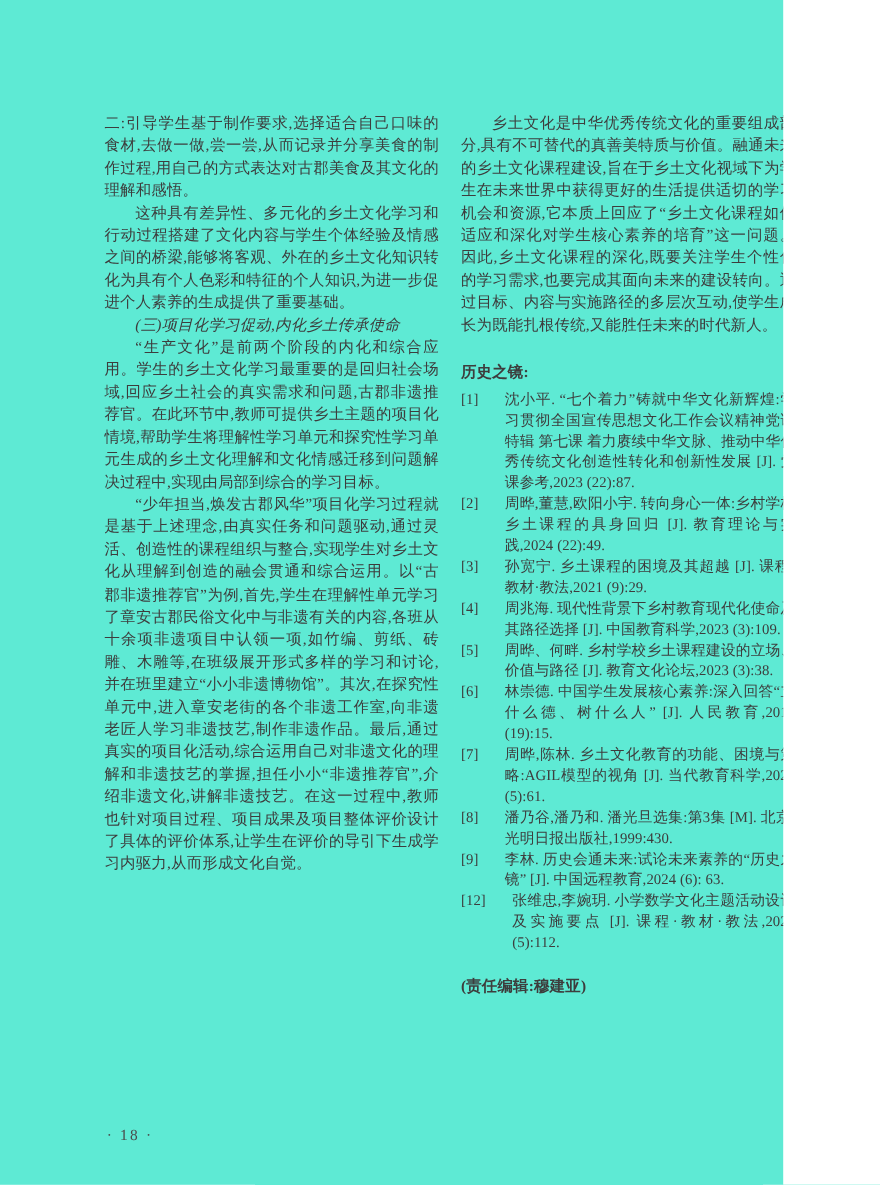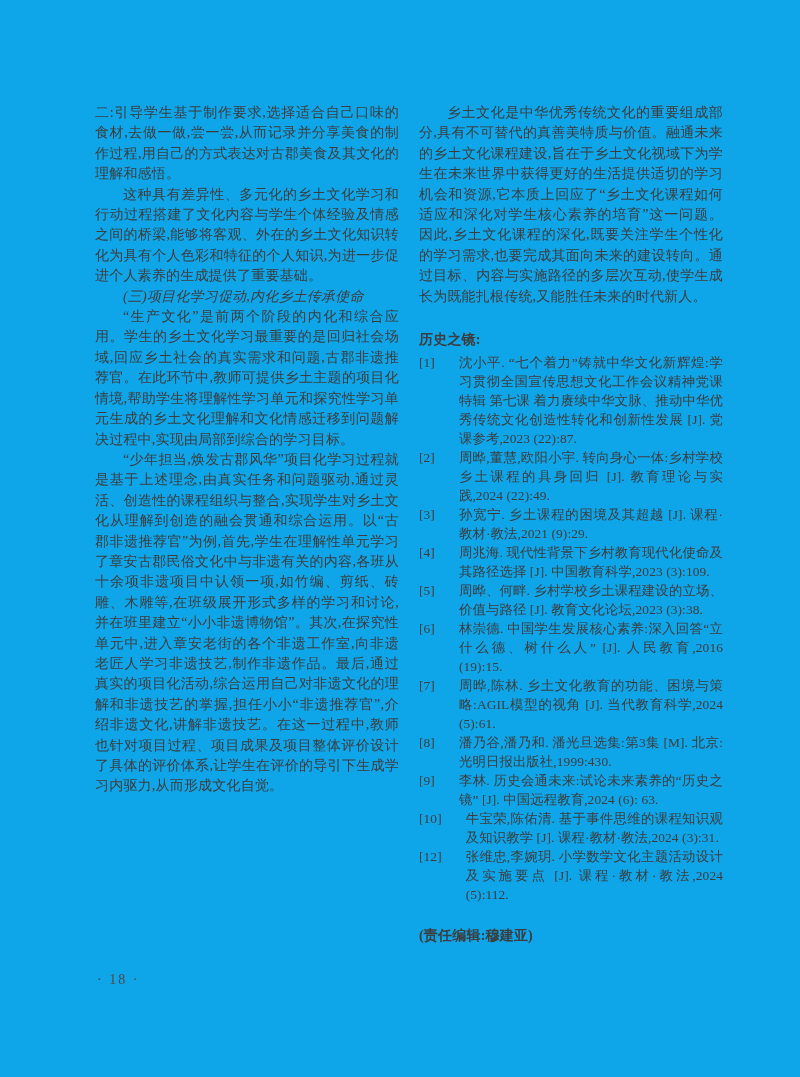--- a/index.html
+++ b/index.html
@@ -1,22 +1,22 @@
 <!DOCTYPE html>
 <html><head>
 <meta charset="utf-8">
 <style>
   html, body { margin: 0; padding: 0; }
   body { background: #ffffff; }
 
   .page {
     position: relative;
-    width: 800px;
+    width: 712px;
     height: 1077px;
-    background: #0ea5e9;
+    background: #5eead4;
     font-family: "Liberation Serif", "DejaVu Serif", serif;
     color: #3d3d3d;
     overflow: hidden;
   }
 
   .columns {
     position: absolute;
     left: 95px;
     top: 103px;
     width: 628px;
@@ -70,21 +70,21 @@
     margin: 0;
     padding-top: 22px;
     font-weight: bold;
     font-size: 14px;
     text-align: right;
   }
 
   .page-number {
     position: absolute;
     left: 97px;
-    top: 972px;
+    top: 1025px;
     font-size: 14px;
     letter-spacing: 2px;
     color: #4a4a4a;
   }
 </style>
 </head>
 <body>
 
 <div class="page">
 
@@ -133,24 +133,20 @@
       </div>
       <div class="ref">
         <span class="ref-label">[8]</span>
         <span class="ref-text">潘乃谷,潘乃和. 潘光旦选集:第3集 [M]. 北京:光明日报出版社,1999:430.</span>
       </div>
       <div class="ref">
         <span class="ref-label">[9]</span>
         <span class="ref-text">李林. 历史会通未来:试论未来素养的“历史之镜” [J]. 中国远程教育,2024 (6): 63.</span>
       </div>
       <div class="ref">
-        <span class="ref-label">[10]</span>
-        <span class="ref-text">牛宝荣,陈佑清. 基于事件思维的课程知识观及知识教学 [J]. 课程·教材·教法,2024 (3):31.</span>
-      </div>
-      <div class="ref">
         <span class="ref-label">[12]</span>
         <span class="ref-text">张维忠,李婉玥. 小学数学文化主题活动设计及实施要点 [J]. 课程·教材·教法,2024 (5):112.</span>
       </div>
 
       <p class="editor-note">(责任编辑:穆建亚)</p>
     </div>
 
   </div>
 
   <div class="page-number">· 18 ·</div>

